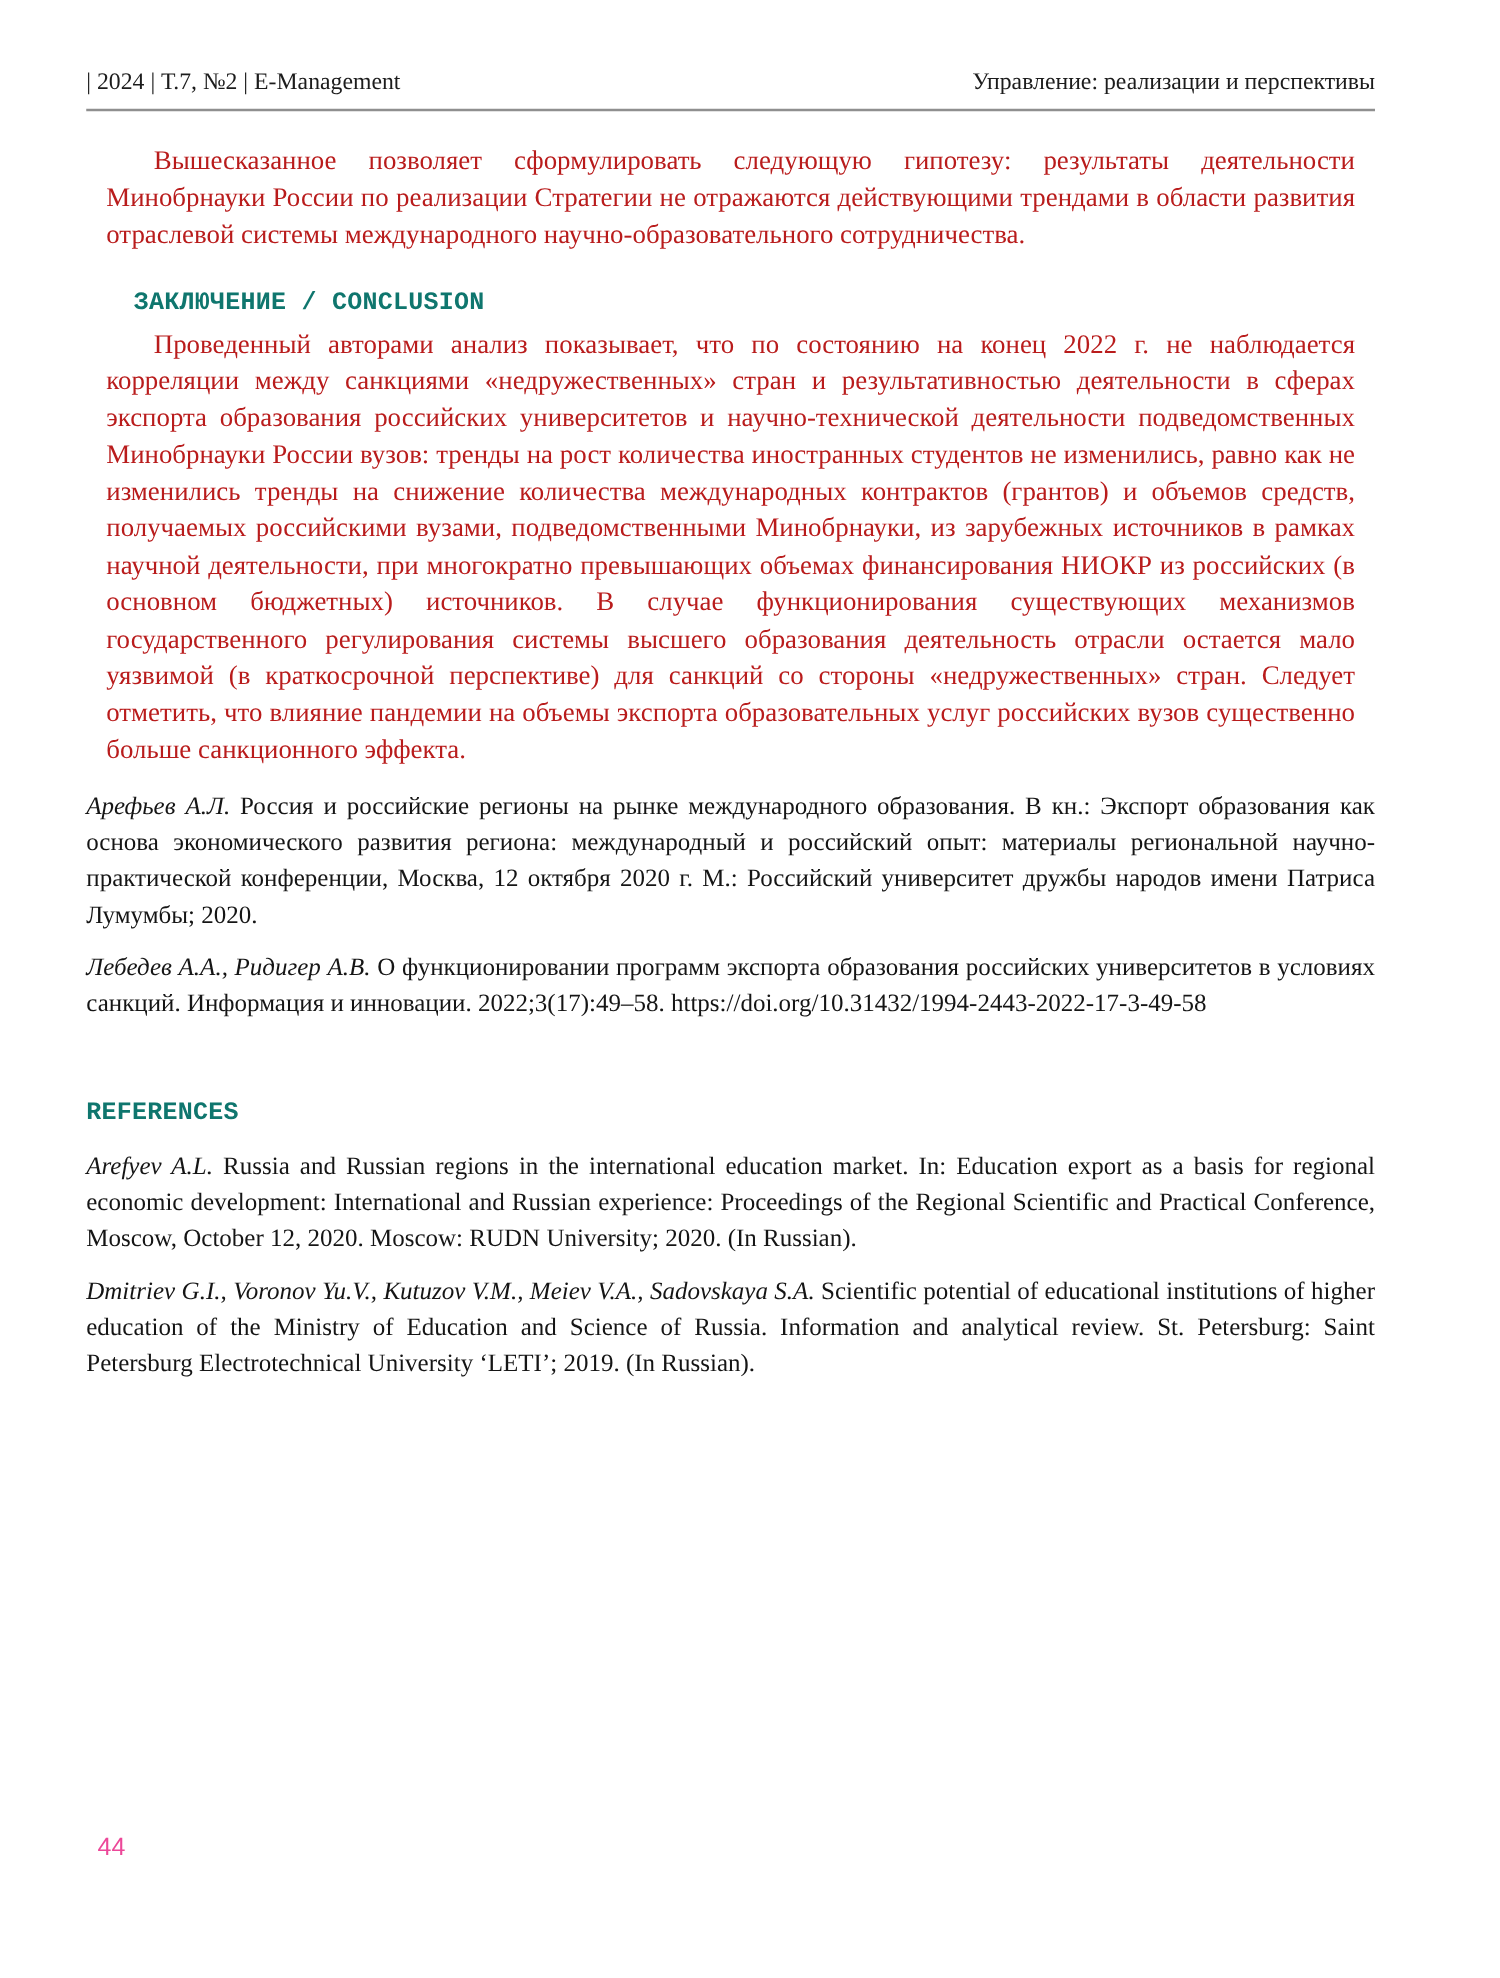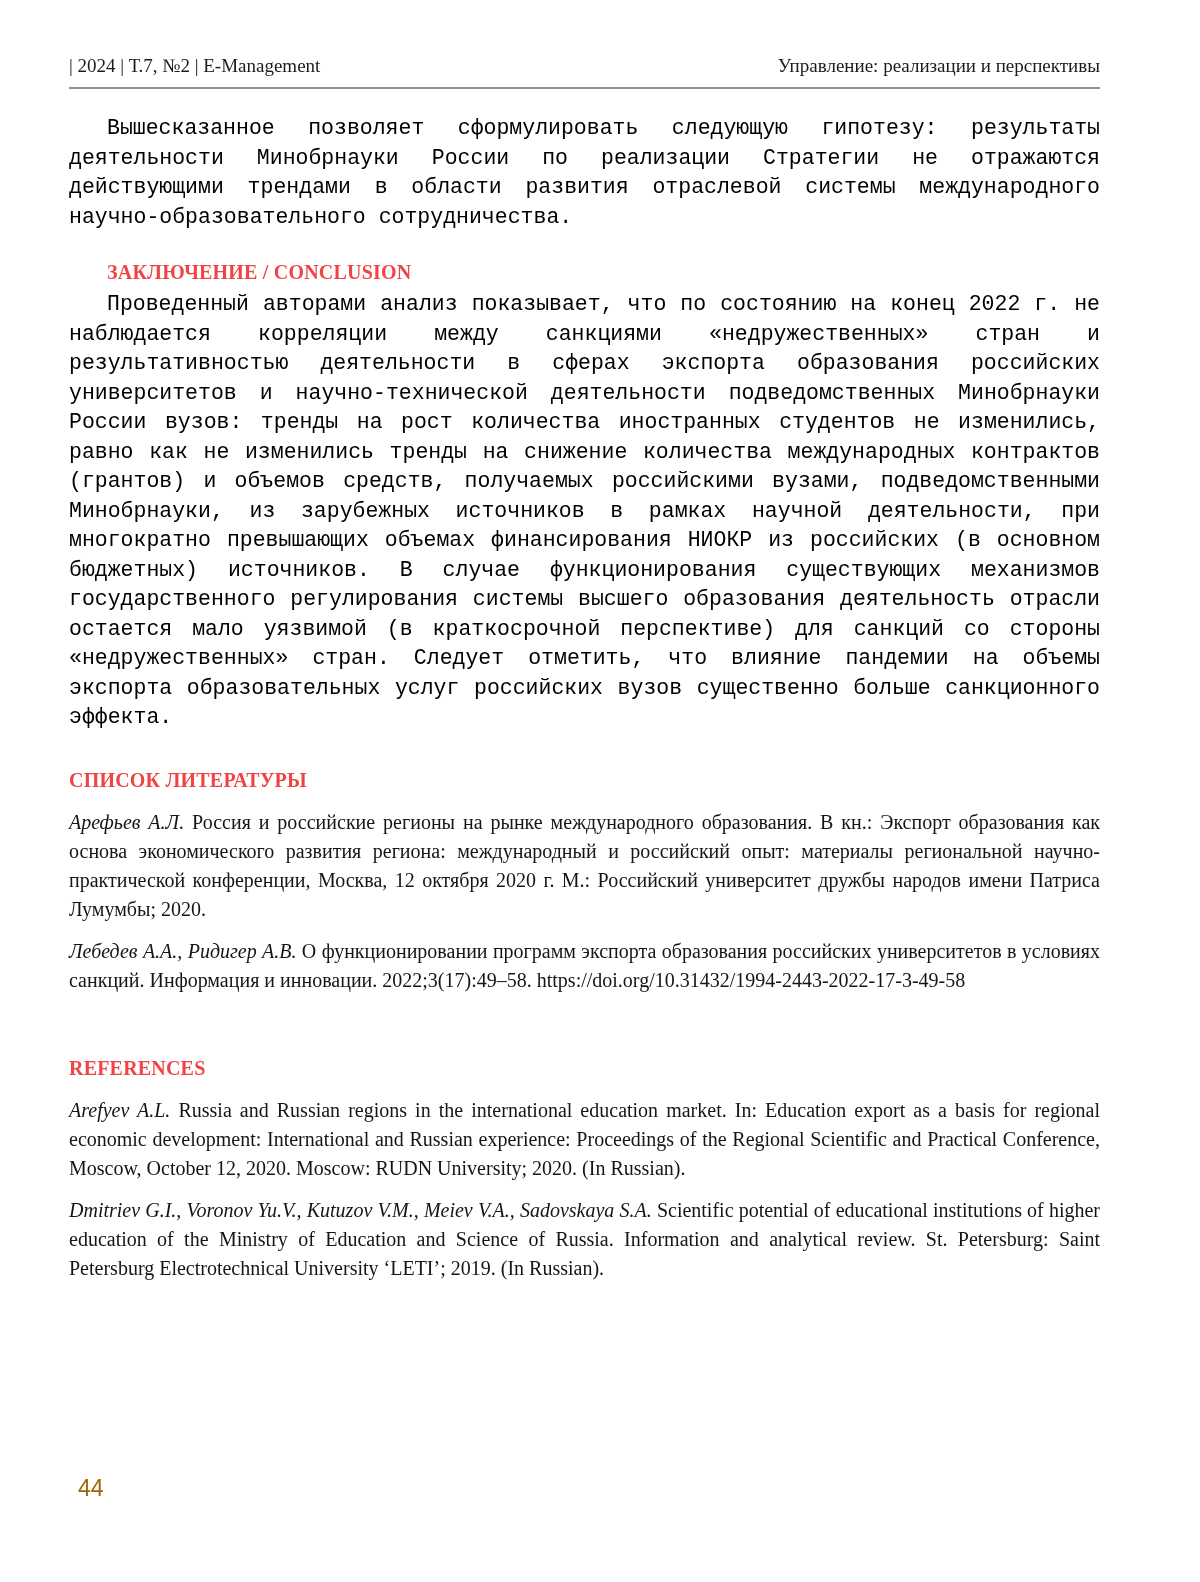--- a/index.html
+++ b/index.html
@@ -31,38 +31,37 @@
     border: none;
     border-top: 2px solid #8f8f8f;
     margin: 10px 0 0 0;
   }
   
   p.body-par {
     font-size: 21.5px;
     line-height: 29.5px;
     text-align: justify;
     text-indent: 38px;
-    margin: 0;
-    color: #000000;
-    font-family: Liberation Mono, monospace;
+    margin: 16px;
+    color: #b91c1c;
   }
   p.intro {
     margin-top: 25px;
   }
   p.conclusion-body {
     margin-top: 5px;
   }
   
   h2.sec-head {
-    font-family: Liberation Serif, serif;
+    font-family: Liberation Mono, monospace;
     font-weight: 700;
     font-size: 20px;
     line-height: 24px;
     letter-spacing: 0.2px;
-    color: #ef4444;
+    color: #0f766e;
     margin: 0;
   }
   h2.conclusion-head {
     margin-top: 28px;
     margin-bottom: 6px;
     padding-left: 38px; 
   }
   h2.list-head {
     margin-top: 35px;
     margin-bottom: 16px;
@@ -79,24 +78,24 @@
     margin: 0 0 13px 0;
     color: #151515;
   }
   .ref i {
     font-style: italic;
   }
   
   .folio {
     position: absolute;
     left: 78px;
-    bottom: 80px;
+    bottom: 92px;
     font-family: "Liberation Sans", sans-serif;
-    font-size: 23px;
-    color: #a16207;
+    font-size: 20px;
+    color: #ec4899;
   }
 </style>
 </head>
 <body>
 
 <div class="page">
 
   <div class="running-head">
     <span>| 2024 | Т.7, №2 | E-Management</span>
     <span>Управление: реализации и перспективы</span>
@@ -104,21 +103,20 @@
   <hr class="head-rule">
 
   <p class="body-par intro">Вышесказанное позволяет сформулировать следующую гипотезу: результаты деятельности Минобрнауки России по реализации Стратегии не отражаются действующими трендами в области развития отраслевой системы международного научно-образовательного сотрудничества.</p>
 
   <section>
     <h2 class="sec-head conclusion-head">ЗАКЛЮЧЕНИЕ / CONCLUSION</h2>
     <p class="body-par conclusion-body">Проведенный авторами анализ показывает, что по состоянию на конец 2022 г. не наблюдается корреляции между санкциями «недружественных» стран и результативностью деятельности в сферах экспорта образования российских университетов и научно-технической деятельности подведомственных Минобрнауки России вузов: тренды на рост количества иностранных студентов не изменились, равно как не изменились тренды на снижение количества международных контрактов (грантов) и объемов средств, получаемых российскими вузами, подведомственными Минобрнауки, из зарубежных источников в рамках научной деятельности, при многократно превышающих объемах финансирования НИОКР из российских (в основном бюджетных) источников. В случае функционирования существующих механизмов государственного регулирования системы высшего образования деятельность отрасли остается мало уязвимой (в краткосрочной перспективе) для санкций со стороны «недружественных» стран. Следует отметить, что влияние пандемии на объемы экспорта образовательных услуг российских вузов существенно больше санкционного эффекта.</p>
   </section>
 
   <section>
-    <h2 class="sec-head list-head">СПИСОК ЛИТЕРАТУРЫ</h2>
     <div>
         <p class="ref"><i>Арефьев А.Л.</i> Россия и российские регионы на рынке международного образования. В кн.: Экспорт образования как основа экономического развития региона: международный и российский опыт: материалы региональной научно-практической конференции, Москва, 12 октября 2020 г. М.: Российский университет дружбы народов имени Патриса Лумумбы; 2020.</p>
         <p class="ref"><i>Лебедев А.А., Ридигер А.В.</i> О функционировании программ экспорта образования российских университетов в условиях санкций. Информация и инновации. 2022;3(17):49–58. https://doi.org/10.31432/1994-2443-2022-17-3-49-58</p>
       </div>
   </section>
 
   <section>
     <h2 class="sec-head refs-head">REFERENCES</h2>
     <div>
         <p class="ref"><i>Arefyev A.L.</i> Russia and Russian regions in the international education market. In: Education export as a basis for regional economic development: International and Russian experience: Proceedings of the Regional Scientific and Practical Conference, Moscow, October 12, 2020. Moscow: RUDN University; 2020. (In Russian).</p>

